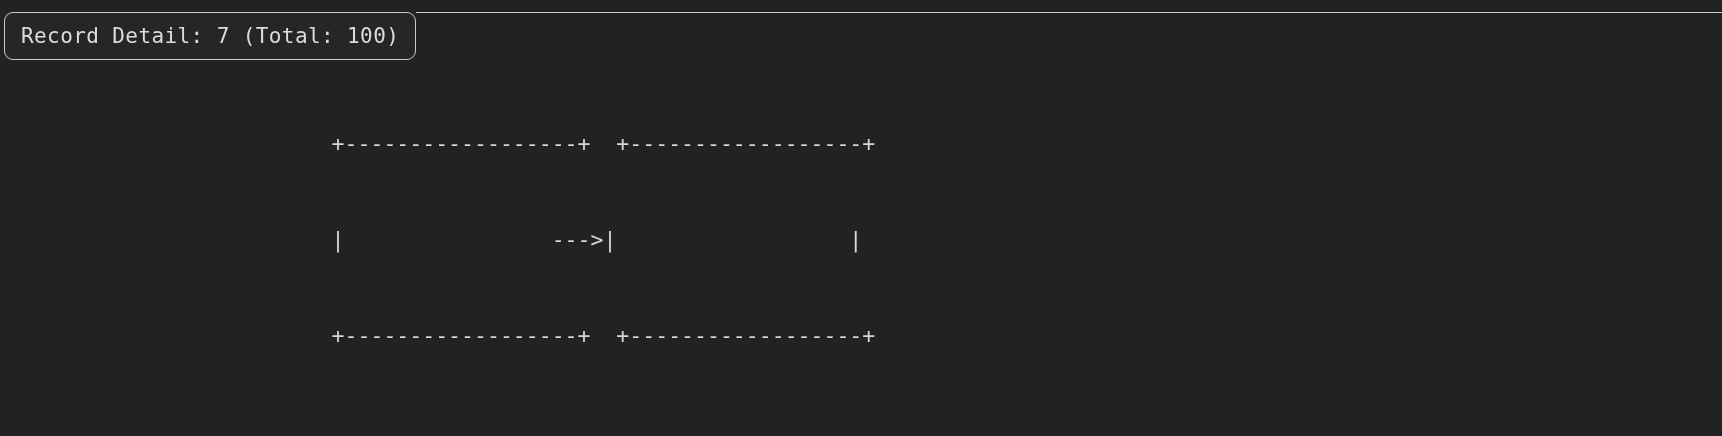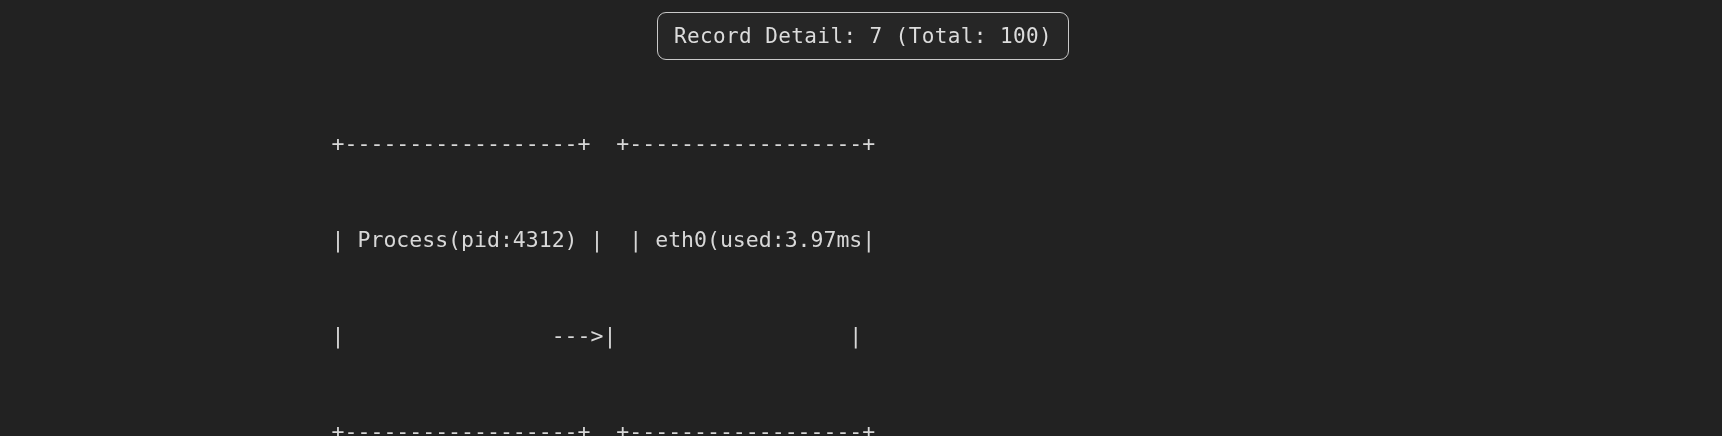--- a/index.html
+++ b/index.html
@@ -23,22 +23,21 @@
   }
 
   
   #header-row {
     position: absolute;
     left: 0;
     top: 12px;
     width: 1722px;
     height: 52px;
     display: flex;
-    align-items: center;
-    flex-direction: column;
+    align-items: flex-start;
   }
   #record-detail-box {
     box-sizing: border-box;
     height: 48px;
     margin-left: 4px;
     padding: 0 16px;
     border: 1.5px solid #c9c9c9;
     border-radius: 9px;
     background: #262626;
     display: flex;
@@ -82,21 +81,20 @@
 
   <div id="header-row">
     <div id="record-detail-box">
       <span>Record Detail: 7 (Total: 100)</span>
     </div>
     <div id="header-rule"></div>
   </div>
 
   <div id="ascii-canvas">
     <div class="ascii-line">                         +------------------+  +------------------+</div>
-    <div class="ascii-line">                         | Process(pid:4312) |  | eth0(used:3.97ms|</div>
     <div class="ascii-line">                         |                ---&gt;|                  |</div>
     <div class="ascii-line">                         +------------------+  +------------------+</div>
     
     
     
     
     
     
     
     

